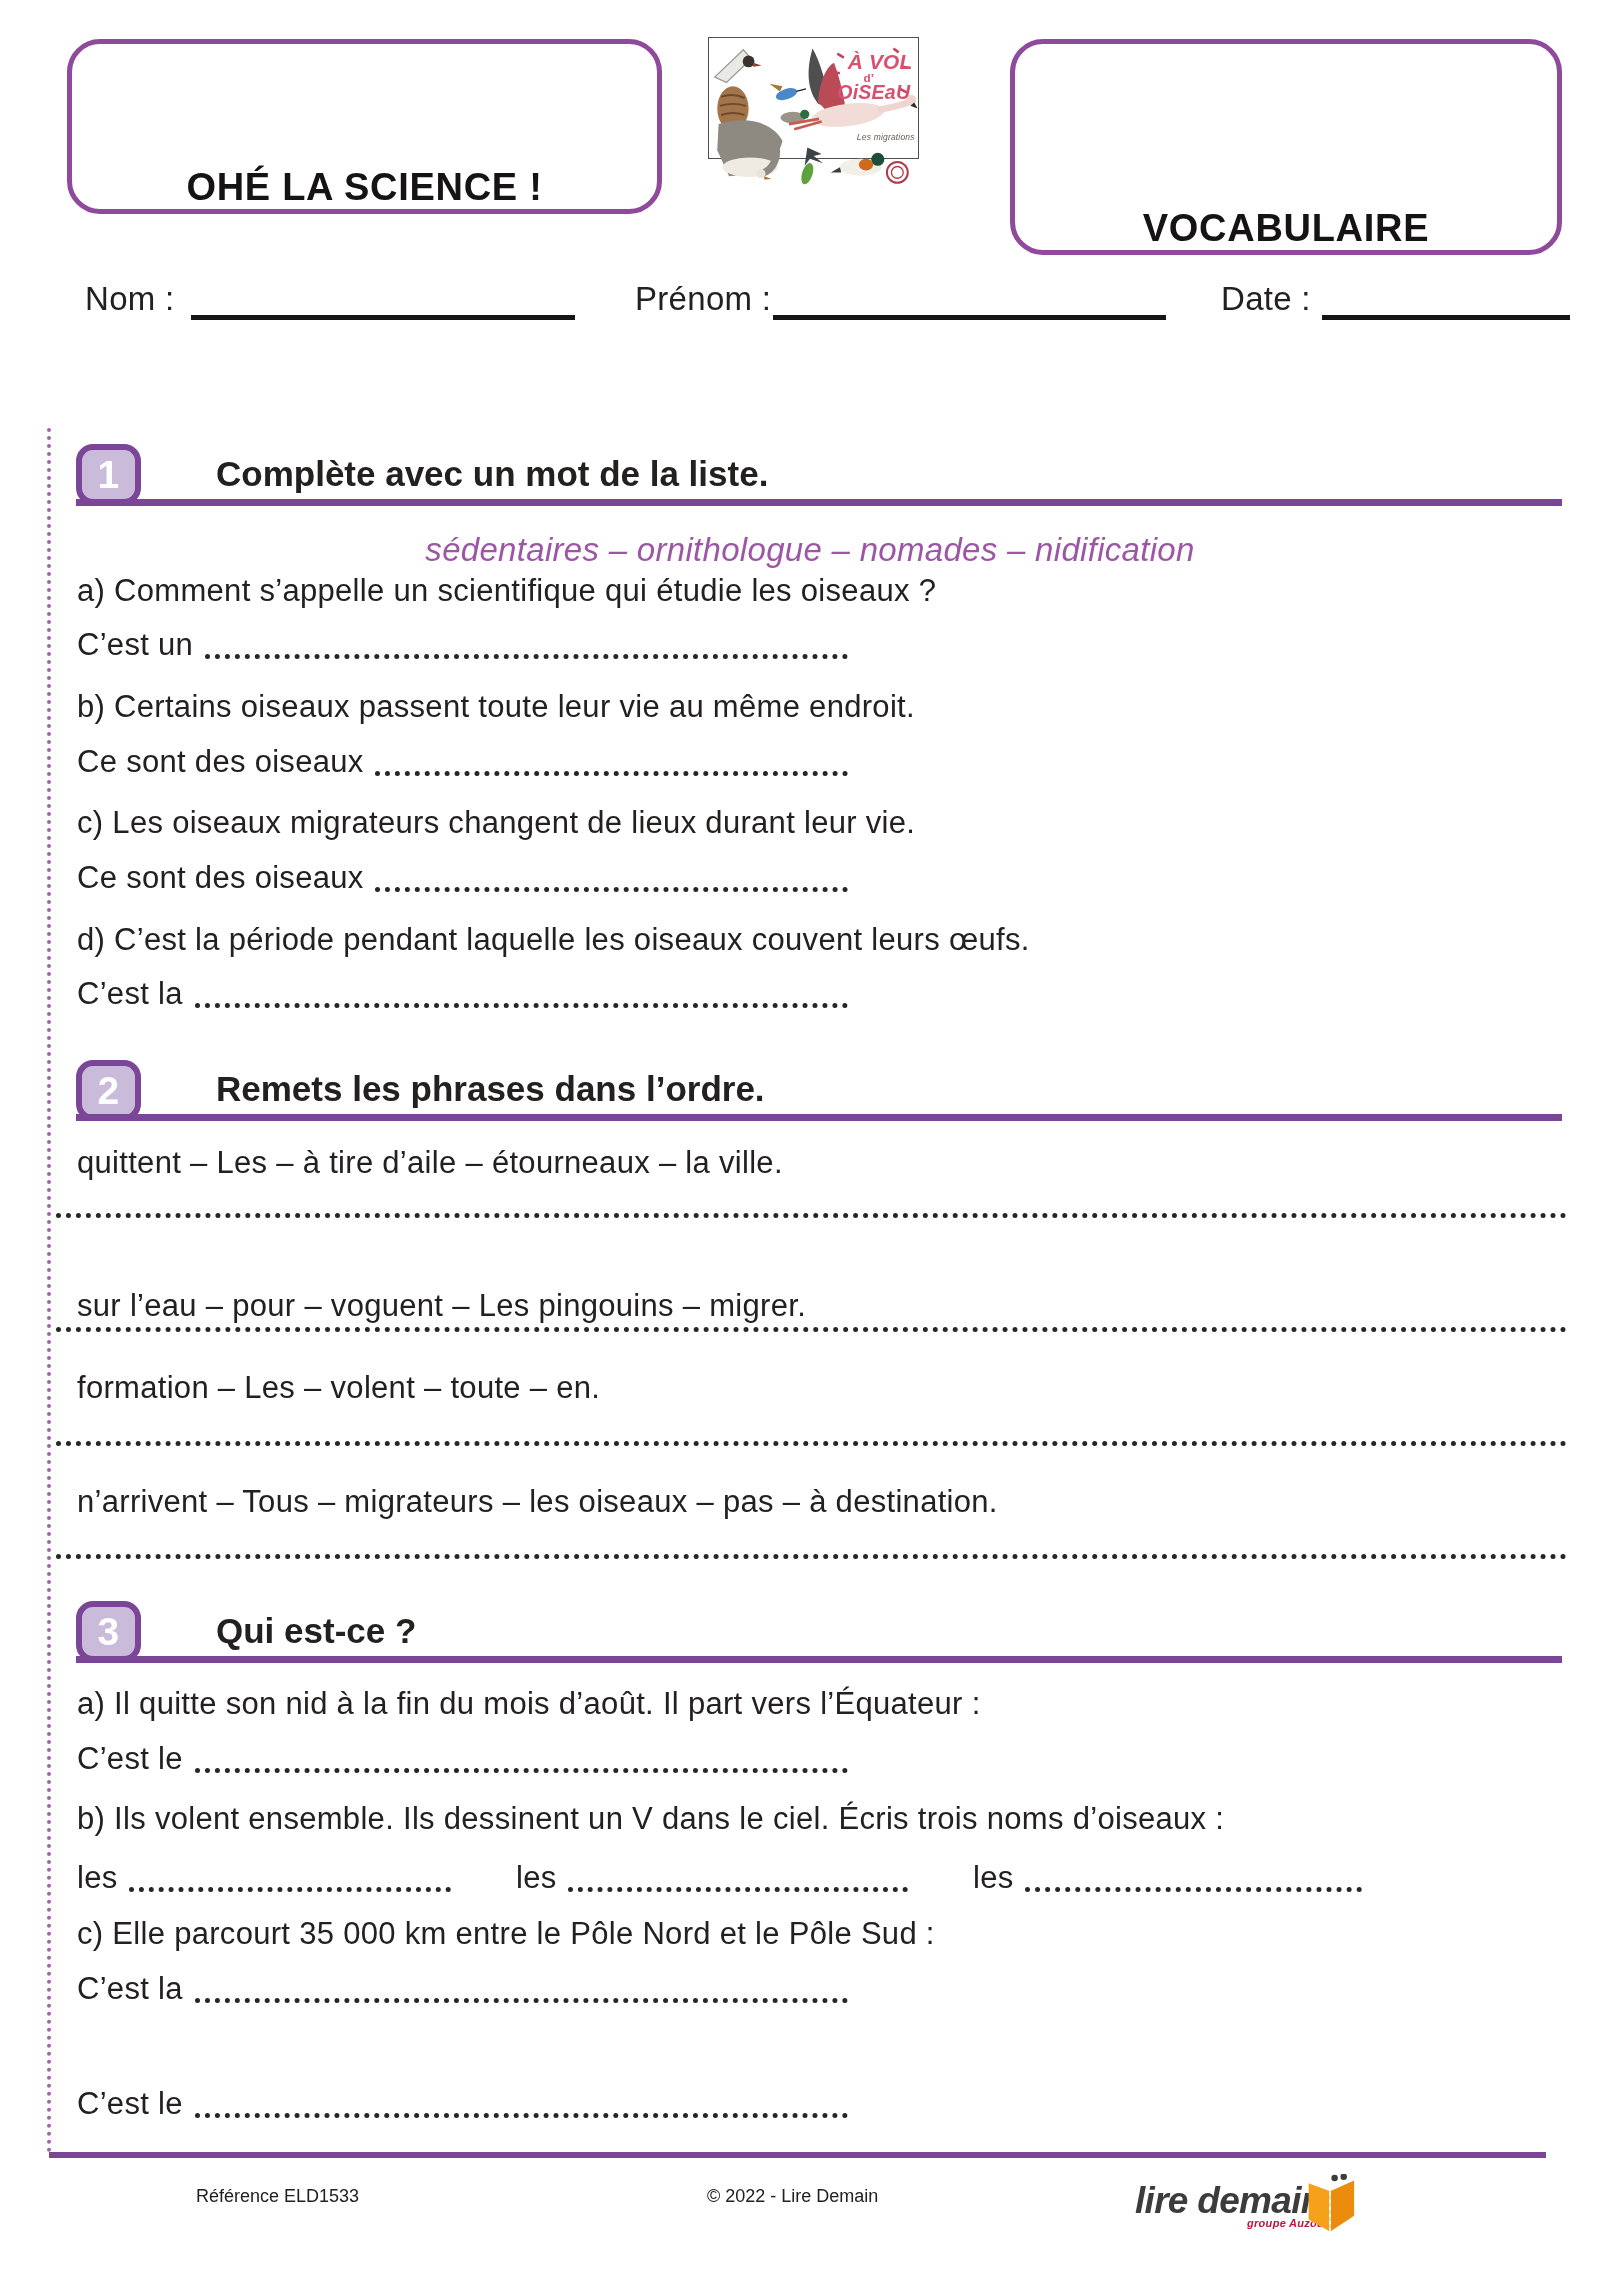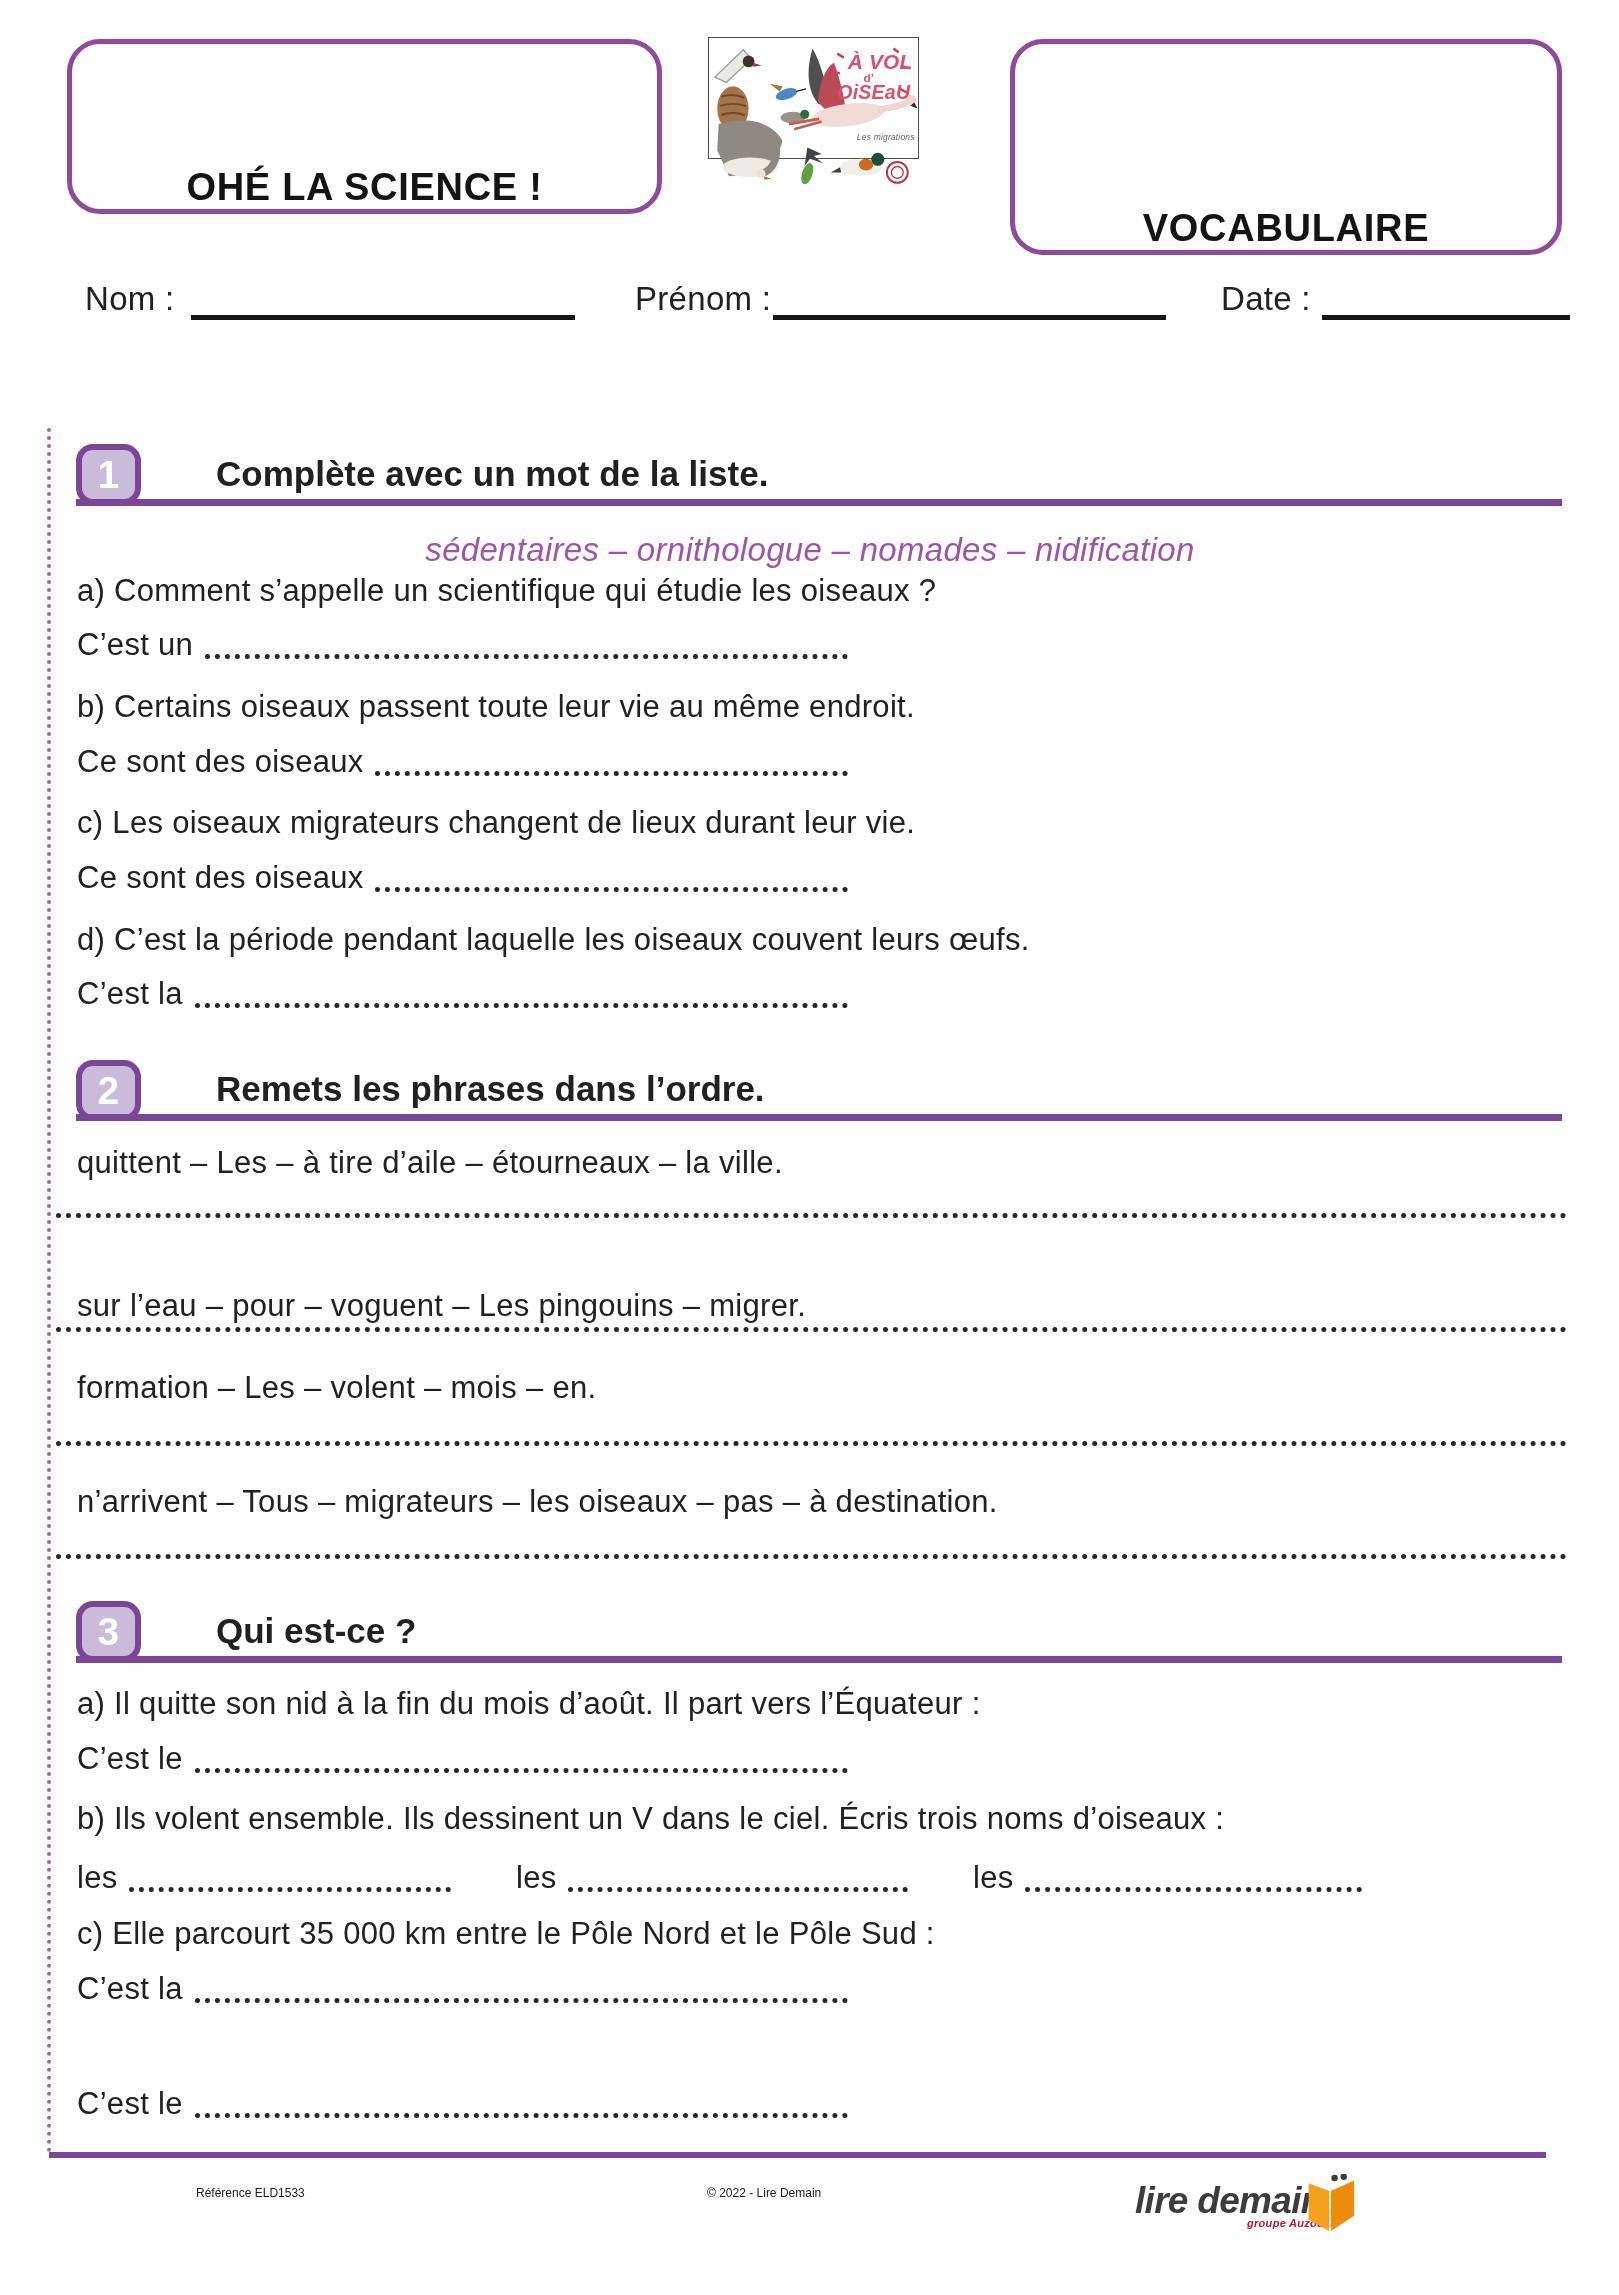--- a/index.html
+++ b/index.html
@@ -76,21 +76,21 @@
              height: 37px; display: flex; font-size: 31px; }
   .les-group { display: flex; }
   .les-group .txt { line-height: 37px; }
   .g1 { width: 374px; margin-right: 65px; }
   .g2 { width: 392px; margin-right: 65px; }
   .g3 { width: 389px; }
 
   
   .footer-rule { position: absolute; left: 49px; top: 2152px; width: 1497px;
                  height: 5.9px; background: #7b4598; }
-  .f-small { position: absolute; font-size: 12px; letter-spacing: 0; color: #232020;
+  .f-small { position: absolute; font-size: 18px; letter-spacing: 0; color: #232020;
              white-space: nowrap; }
   .logo-text { position: absolute; left: 1135px; top: 2180px; font-size: 37px;
                font-weight: 700; font-style: italic; color: #3c3c3c; letter-spacing: -0.7px;
                white-space: nowrap; }
   .logo-sub { position: absolute; left: 1247px; top: 2217px; font-size: 11px;
               font-weight: 700; font-style: italic; color: #c2133c; white-space: nowrap; }
   .logo-book { position: absolute; left: 1306px; top: 2174px; }
 </style>
 </head>
 <body>
@@ -199,21 +199,21 @@
   <div class="badge" style="top:1060px;">
     <span>2</span>
   </div>
   <div class="sec-title" style="top:1069px;">Remets les phrases dans l’ordre.</div>
   <div class="sec-rule" style="top:1114px;"></div>
 
   <div class="line" style="top:1145px;">quittent – Les – à tire d’aile – étourneaux – la ville.</div>
   <div class="ans-dots" style="top:1213px;"></div>
   <div class="line" style="top:1288px;">sur l’eau – pour – voguent – Les pingouins – migrer.</div>
   <div class="ans-dots" style="top:1327px;"></div>
-  <div class="line" style="top:1370px;">formation – Les – volent – mois – en.</div>
+  <div class="line" style="top:1370px;">formation – Les – volent – toute – en.</div>
   <div class="ans-dots" style="top:1441px;"></div>
   <div class="line" style="top:1484px;">n’arrivent – Tous – migrateurs – les oiseaux – pas – à destination.</div>
   <div class="ans-dots" style="top:1554px;"></div>
 
   <div class="badge" style="top:1601px;">
     <span>3</span>
   </div>
   <div class="sec-title" style="top:1611px;">Qui est-ce ?</div>
   <div class="sec-rule" style="top:1656px;"></div>
 

